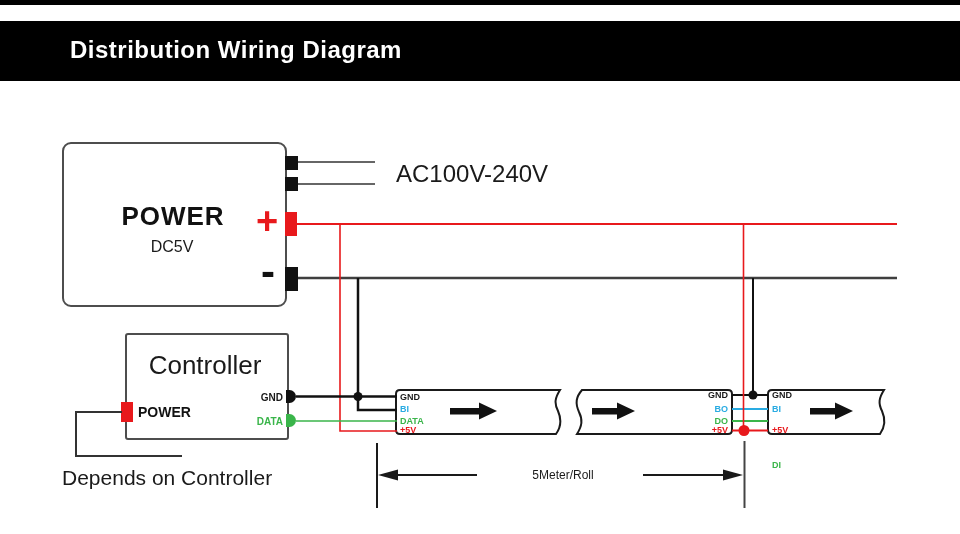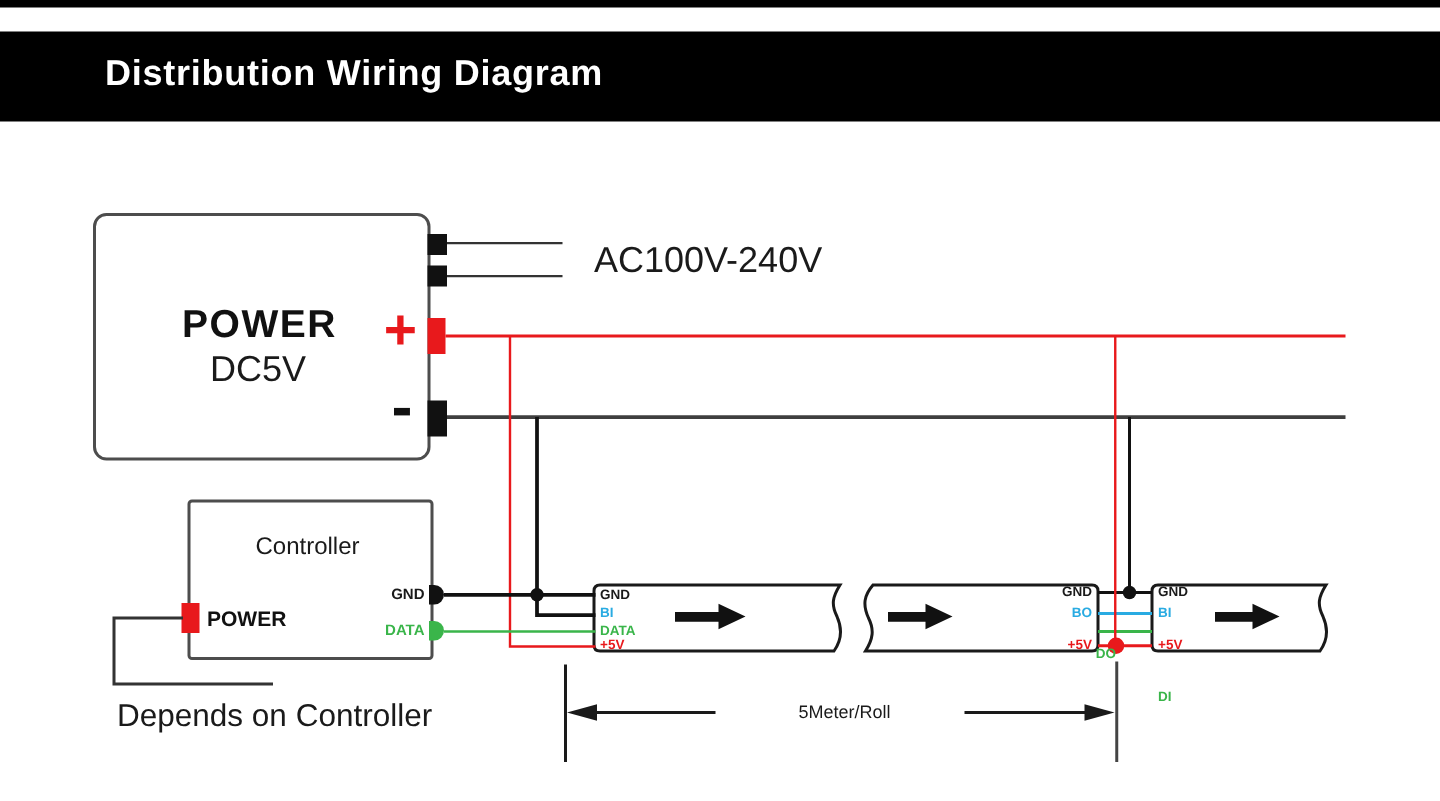--- a/index.html
+++ b/index.html
@@ -15,43 +15,43 @@
   #title-text{
     left:70px;top:51px;transform:translateY(-54%);
     color:#fff;font-size:24px;font-weight:bold;letter-spacing:.5px;white-space:nowrap;text-align:center;
   }
   
   #power-box{
     left:62px;top:142px;width:221px;height:161px;background:#fff;
     border:2px solid #4d4d4d;border-radius:9px;
   }
   #power-label{left:173px;top:216px;transform:translate(-50%,-50%);font-size:26px;font-weight:bold;color:#111;letter-spacing:1px;}
-  #power-voltage{left:172px;top:247px;transform:translate(-50%,-50%);font-size:24px;color:#1a1a1a;}
+  #power-voltage{left:172px;top:247px;transform:translate(-50%,-50%);font-size:16px;color:#1a1a1a;}
   .terminal{background:#111;}
   #ac-terminal-1{left:285px;top:156px;width:13px;height:14px;}
   #ac-terminal-2{left:285px;top:177px;width:13px;height:14px;}
   #positive-terminal{left:285px;top:212px;width:12px;height:24px;background:#e8191c;}
   #negative-terminal{left:285px;top:267px;width:13px;height:24px;}
   #plus-symbol{left:267px;top:222px;transform:translate(-50%,-52%);font-size:38px;font-weight:bold;color:#e8191c;}
   #minus-symbol{left:268px;top:274px;transform:translate(-50%,-55%);font-size:42px;font-weight:bold;color:#111;}
   #ac-label{left:396px;top:174px;transform:translateY(-50%);font-size:24px;color:#1a1a1a;white-space:nowrap;text-align:center;}
   
   #controller-box{
     left:125px;top:333px;width:160px;height:103px;background:#fff;
     border:2px solid #4d4d4d;border-radius:3px;
   }
-  #controller-label{left:205px;top:365px;transform:translate(-50%,-50%);font-size:16px;color:#1a1a1a;}
+  #controller-label{left:205px;top:365px;transform:translate(-50%,-50%);font-size:26px;color:#1a1a1a;}
   #controller-power-terminal{left:121px;top:402px;width:12px;height:20px;background:#e8191c;}
   #controller-power-label{left:138px;top:412px;transform:translateY(-50%);font-size:14px;font-weight:bold;color:#111;}
   #controller-gnd-label{right:677px;top:397px;transform:translateY(-50%);font-size:10px;font-weight:bold;color:#1a1a1a;}
   #controller-data-label{right:677px;top:421px;transform:translateY(-50%);font-size:10px;font-weight:bold;color:#3ab54a;}
   .pin-bulb{width:10px;height:13px;border-radius:0 7px 7px 0;}
   #controller-gnd-pin{left:286px;top:390px;background:#111;}
   #controller-data-pin{left:286px;top:414px;background:#3ab54a;}
-  #depends-note{left:78px;top:478px;transform:translateY(-50%);font-size:21px;color:#1a1a1a;white-space:nowrap;}
+  #depends-note{left:62px;top:478px;transform:translateY(-50%);font-size:21px;color:#1a1a1a;white-space:nowrap;}
   
   .pin-label{font-size:9px;font-weight:bold;line-height:1;transform:translateY(-50%);white-space:nowrap;}
   .c-gnd{color:#1a1a1a;} .c-blue{color:#29abe2;} .c-green{color:#3ab54a;} .c-red{color:#e8191c;}
   
   #roll-label{left:563px;top:475px;transform:translate(-50%,-52%);font-size:12px;color:#1a1a1a;white-space:nowrap;}
   svg{position:absolute;left:0;top:0;}
 </style>
 </head>
 <body>
 
@@ -123,21 +123,21 @@
   <path d="M743 475 L723 469.5 L723 480.5 Z" fill="#1a1a1a"></path>
 </svg>
 
 <div class="abs pin-label c-gnd" style="left:400px;top:396.5px;">GND</div>
 <div class="abs pin-label c-blue" style="left:400px;top:409px;">BI</div>
 <div class="abs pin-label c-green" style="left:400px;top:420.5px;">DATA</div>
 <div class="abs pin-label c-red" style="left:400px;top:429.5px;">+5V</div>
 
 <div class="abs pin-label c-gnd" style="right:232px;top:395px;">GND</div>
 <div class="abs pin-label c-blue" style="right:232px;top:409px;">BO</div>
-<div class="abs pin-label c-green" style="right:216px;top:420.5px;margin-top:15px;">DO</div>
+<div class="abs pin-label c-green" style="right:232px;top:420.5px;">DO</div>
 <div class="abs pin-label c-red" style="right:232px;top:429.5px;">+5V</div>
 
 <div class="abs pin-label c-gnd" style="left:772px;top:395px;">GND</div>
 <div class="abs pin-label c-blue" style="left:772px;top:409px;">BI</div>
 <div class="abs pin-label c-green" style="left:772px;top:421px;margin-top:44px;">DI</div>
 <div class="abs pin-label c-red" style="left:772px;top:429.5px;">+5V</div>
 
 <div class="abs" id="roll-label">5Meter/Roll</div>
 
 </body></html>

